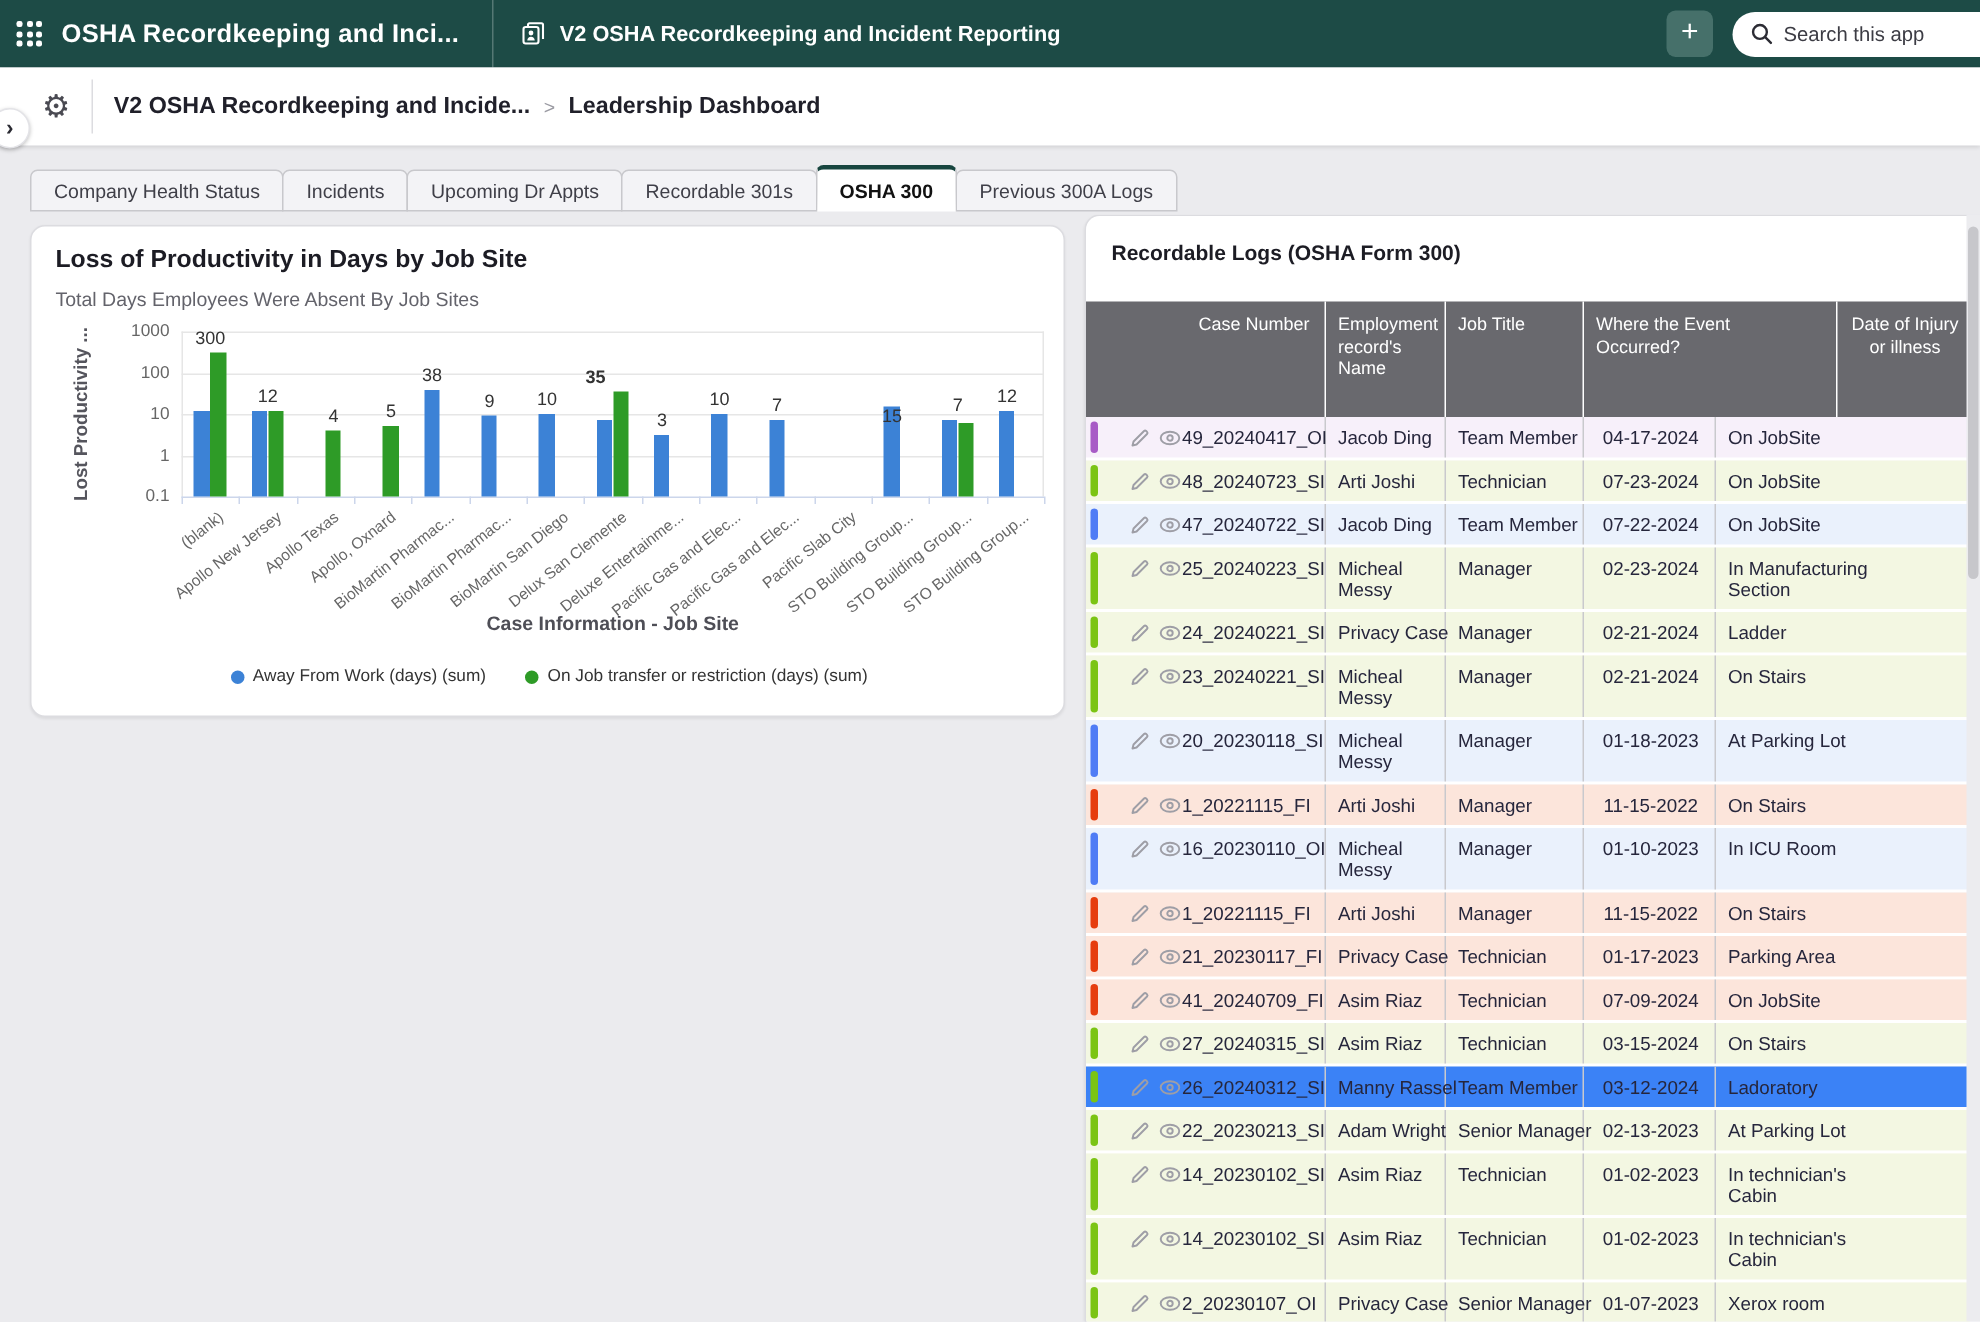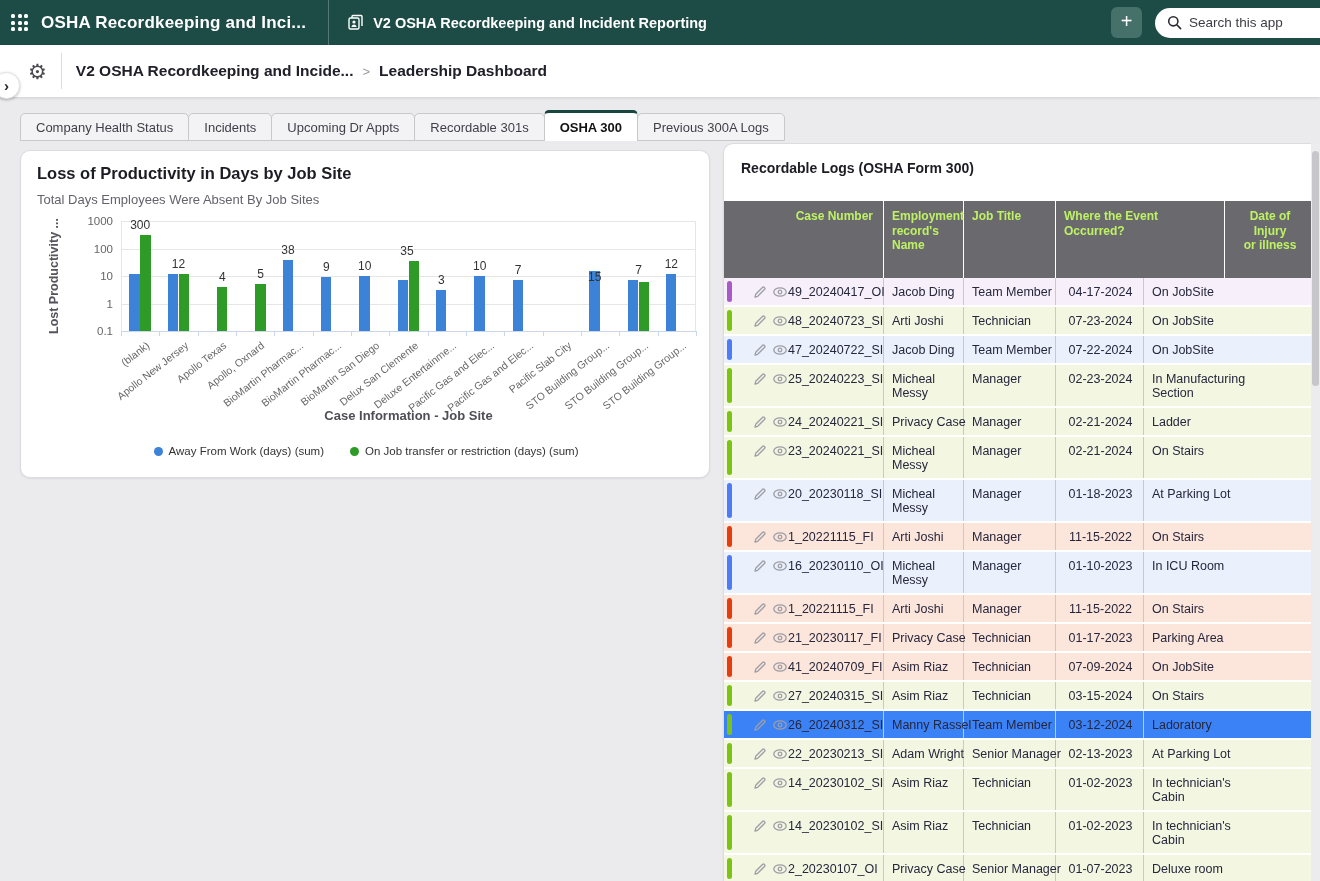--- a/index.html
+++ b/index.html
@@ -54,21 +54,21 @@
   .xcat-label { position:absolute; width:150px; text-align:right; font-size:10.5px; color:#666; transform:rotate(-38deg); transform-origin:100% 0%; white-space:nowrap; }
   .x-axis-title { position:absolute; text-align:center; font-size:13px; font-weight:bold; color:#4e4e56; }
   .legend { position:absolute; left:0; width:690px; top:294px; display:flex; justify-content:center; gap:26px; }
   .legend-item { display:flex; align-items:center; gap:6px; font-size:11.5px; color:#333; cursor:pointer; }
   .legend-dot { width:9px; height:9px; border-radius:50%; }
 
   
   .table-title { position:absolute; left:17px; top:16px; font-size:14px; font-weight:bold; color:#1c1c24; }
   .qtable { position:absolute; left:0; top:57px; width:589px; }
   .thead { display:flex; background:#69696e; height:77px; }
-  .th { color:#bef264; font-size:12px; font-weight:bold; padding:8px 6px 0 8px; border-right:1px solid #fff; white-space:pre-line; line-height:14.5px; }
+  .th { color:#ffffff; font-size:12px; font-weight:normal; padding:8px 6px 0 8px; border-right:1px solid #fff; white-space:pre-line; line-height:14.5px; }
   .th:last-child { border-right:none; }
   .th.right { text-align:right; padding-right:10px; }
   .th.center { text-align:center; }
   .trow { display:flex; border-bottom:2px solid #fff; cursor:pointer; }
   .td { font-size:12.5px; color:#26263c; padding:7px 6px 6px 8px; border-right:1px solid #c9c9cd; line-height:14px; white-space:pre; }
   .td:last-child { border-right:none; }
   .c0 { display:flex; align-items:flex-start; padding-left:2px; position:relative; }
   .pill { width:5px; border-radius:3px; position:absolute; left:3px; top:3px; bottom:3px; }
   .row-icons { display:flex; gap:5px; margin-left:27px; margin-top:0; }
   .row-icons svg { cursor:pointer; }
@@ -188,21 +188,21 @@
     <div class="bar" style="left: 299.833px; top: 126.258px; width: 10.5px; height: 53.7417px; background: rgb(60, 130, 214);"></div>
     <div class="bar-label" style="left: 285.333px; top: 109.258px;">9</div>
     <div class="xcat-label" style="left: 164.833px; top: 188px;">BioMartin Pharmac...</div>
     <div class="xtick" style="left: 330px; top: 180px;"></div>
     <div class="bar" style="left: 338.167px; top: 125px; width: 10.5px; height: 55px; background: rgb(60, 130, 214);"></div>
     <div class="bar-label" style="left: 323.667px; top: 108px;">10</div>
     <div class="xcat-label" style="left: 203.167px; top: 188px;">BioMartin San Diego</div>
     <div class="xtick" style="left: 368.333px; top: 180px;"></div>
     <div class="bar" style="left: 376.5px; top: 129.26px; width: 10.5px; height: 50.7402px; background: rgb(60, 130, 214);"></div>
     <div class="bar" style="left: 387.5px; top: 110.038px; width: 10.5px; height: 69.9619px; background: rgb(46, 155, 39);"></div>
-    <div class="bar-label" style="left: 366px; top: 93.0381px;">35</div>
+    <div class="bar-label" style="left: 356px; top: 93.0381px; font-weight: bold;">35</div>
     <div class="xcat-label" style="left: 241.5px; top: 188px;">Delux San Clemente</div>
     <div class="xtick" style="left: 406.667px; top: 180px;"></div>
     <div class="bar" style="left: 414.833px; top: 139.379px; width: 10.5px; height: 40.6208px; background: rgb(60, 130, 214);"></div>
     <div class="bar-label" style="left: 400.333px; top: 122.379px;">3</div>
     <div class="xcat-label" style="left: 279.833px; top: 188px;">Deluxe Entertainme...</div>
     <div class="xtick" style="left: 445px; top: 180px;"></div>
     <div class="bar" style="left: 453.167px; top: 125px; width: 10.5px; height: 55px; background: rgb(60, 130, 214);"></div>
     <div class="bar-label" style="left: 438.667px; top: 108px;">10</div>
     <div class="xcat-label" style="left: 318.167px; top: 188px;">Pacific Gas and Elec...</div>
     <div class="xtick" style="left: 483.333px; top: 180px;"></div>
@@ -455,20 +455,20 @@
       <div class="trow" style="background: rgb(243, 247, 226);">
         <div class="td c0" style="width: 160px; align-items: flex-end;"><span class="pill" style="background:#7bc414"></span><span class="row-icons"><svg width="14" height="14" viewBox="0 0 14 14">
               <path d="M2 12 L2.7 9.3 9.7 2.3 a1 1 0 0 1 1.4 0 l.6.6 a1 1 0 0 1 0 1.4 L4.7 11.3 Z" fill="none" stroke="#9e9ea6" stroke-width="1.3" stroke-linejoin="round"></path>
             </svg><svg width="16" height="14" viewBox="0 0 16 14">
               <ellipse cx="8" cy="7" rx="6.2" ry="4.2" fill="none" stroke="#9e9ea6" stroke-width="1.3"></ellipse>
               <circle cx="8" cy="7" r="1.8" fill="none" stroke="#9e9ea6" stroke-width="1.3"></circle>
             </svg></span><span class="case-text">2_20230107_OI</span></div>
         <div class="td" style="width: 80px;">Privacy Case</div>
         <div class="td" style="width: 92px;">Senior Manager</div>
         <div class="td center" style="width: 88px;">01-07-2023</div>
-        <div class="td" style="width: 169px;">Deluxe room</div>
+        <div class="td" style="width: 169px;">Xerox room</div>
       </div>
     </div>
 </div>
 
 <div class="vscroll">
   <div class="vscroll-thumb"></div>
 </div>
 
 </body></html>

